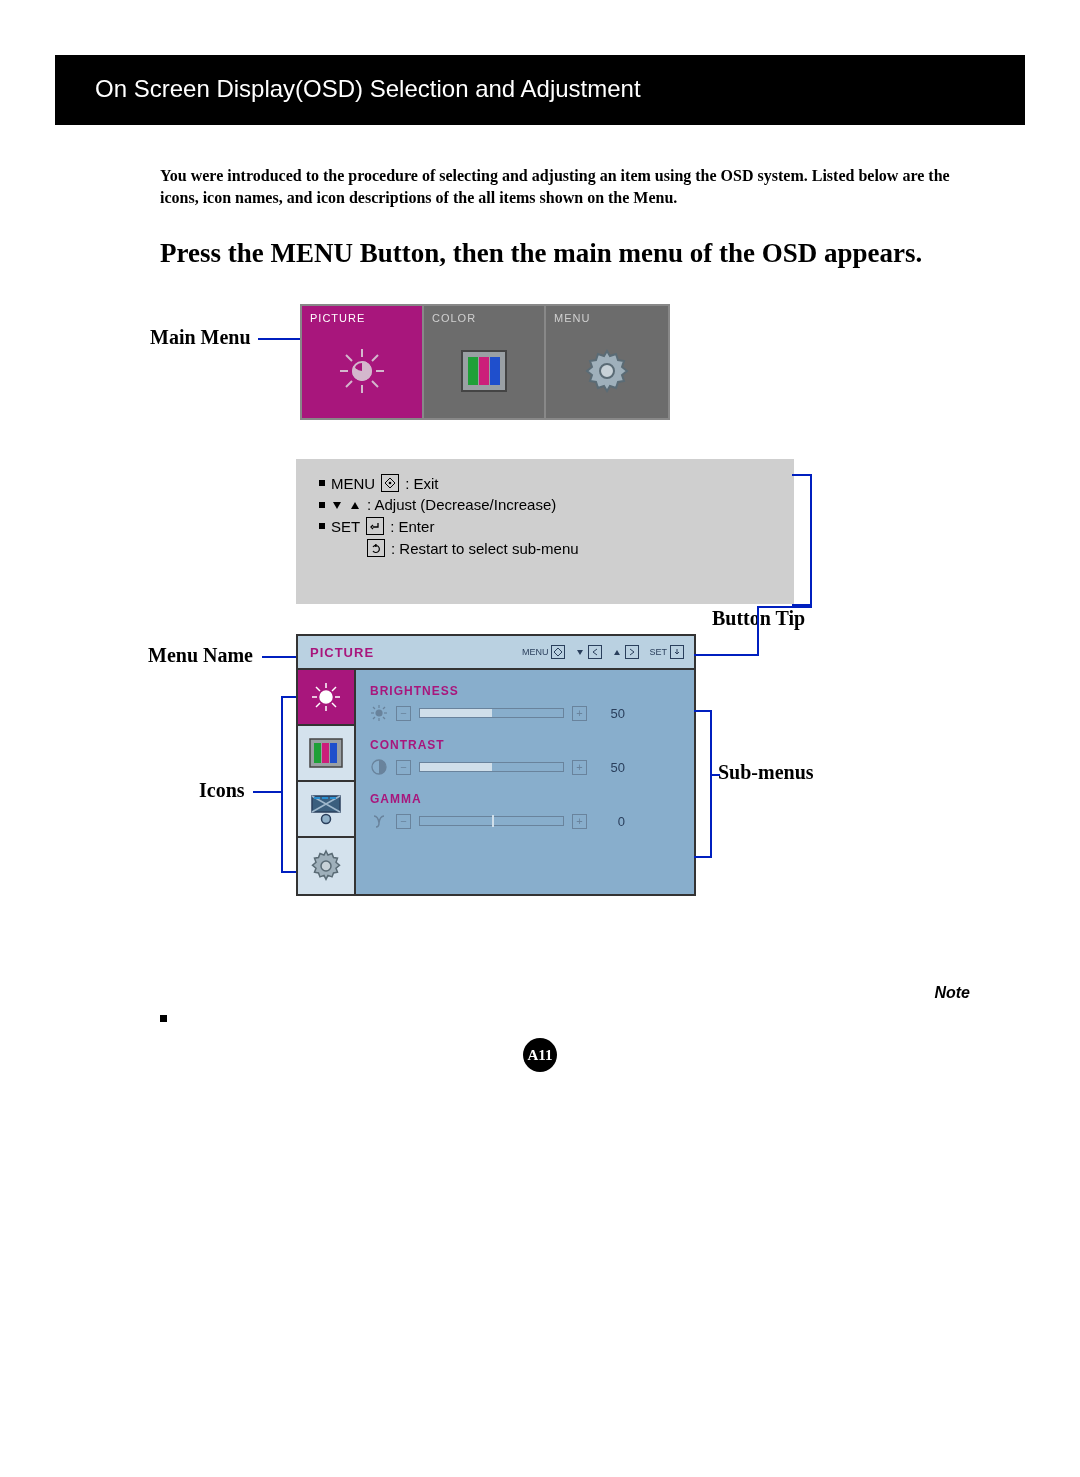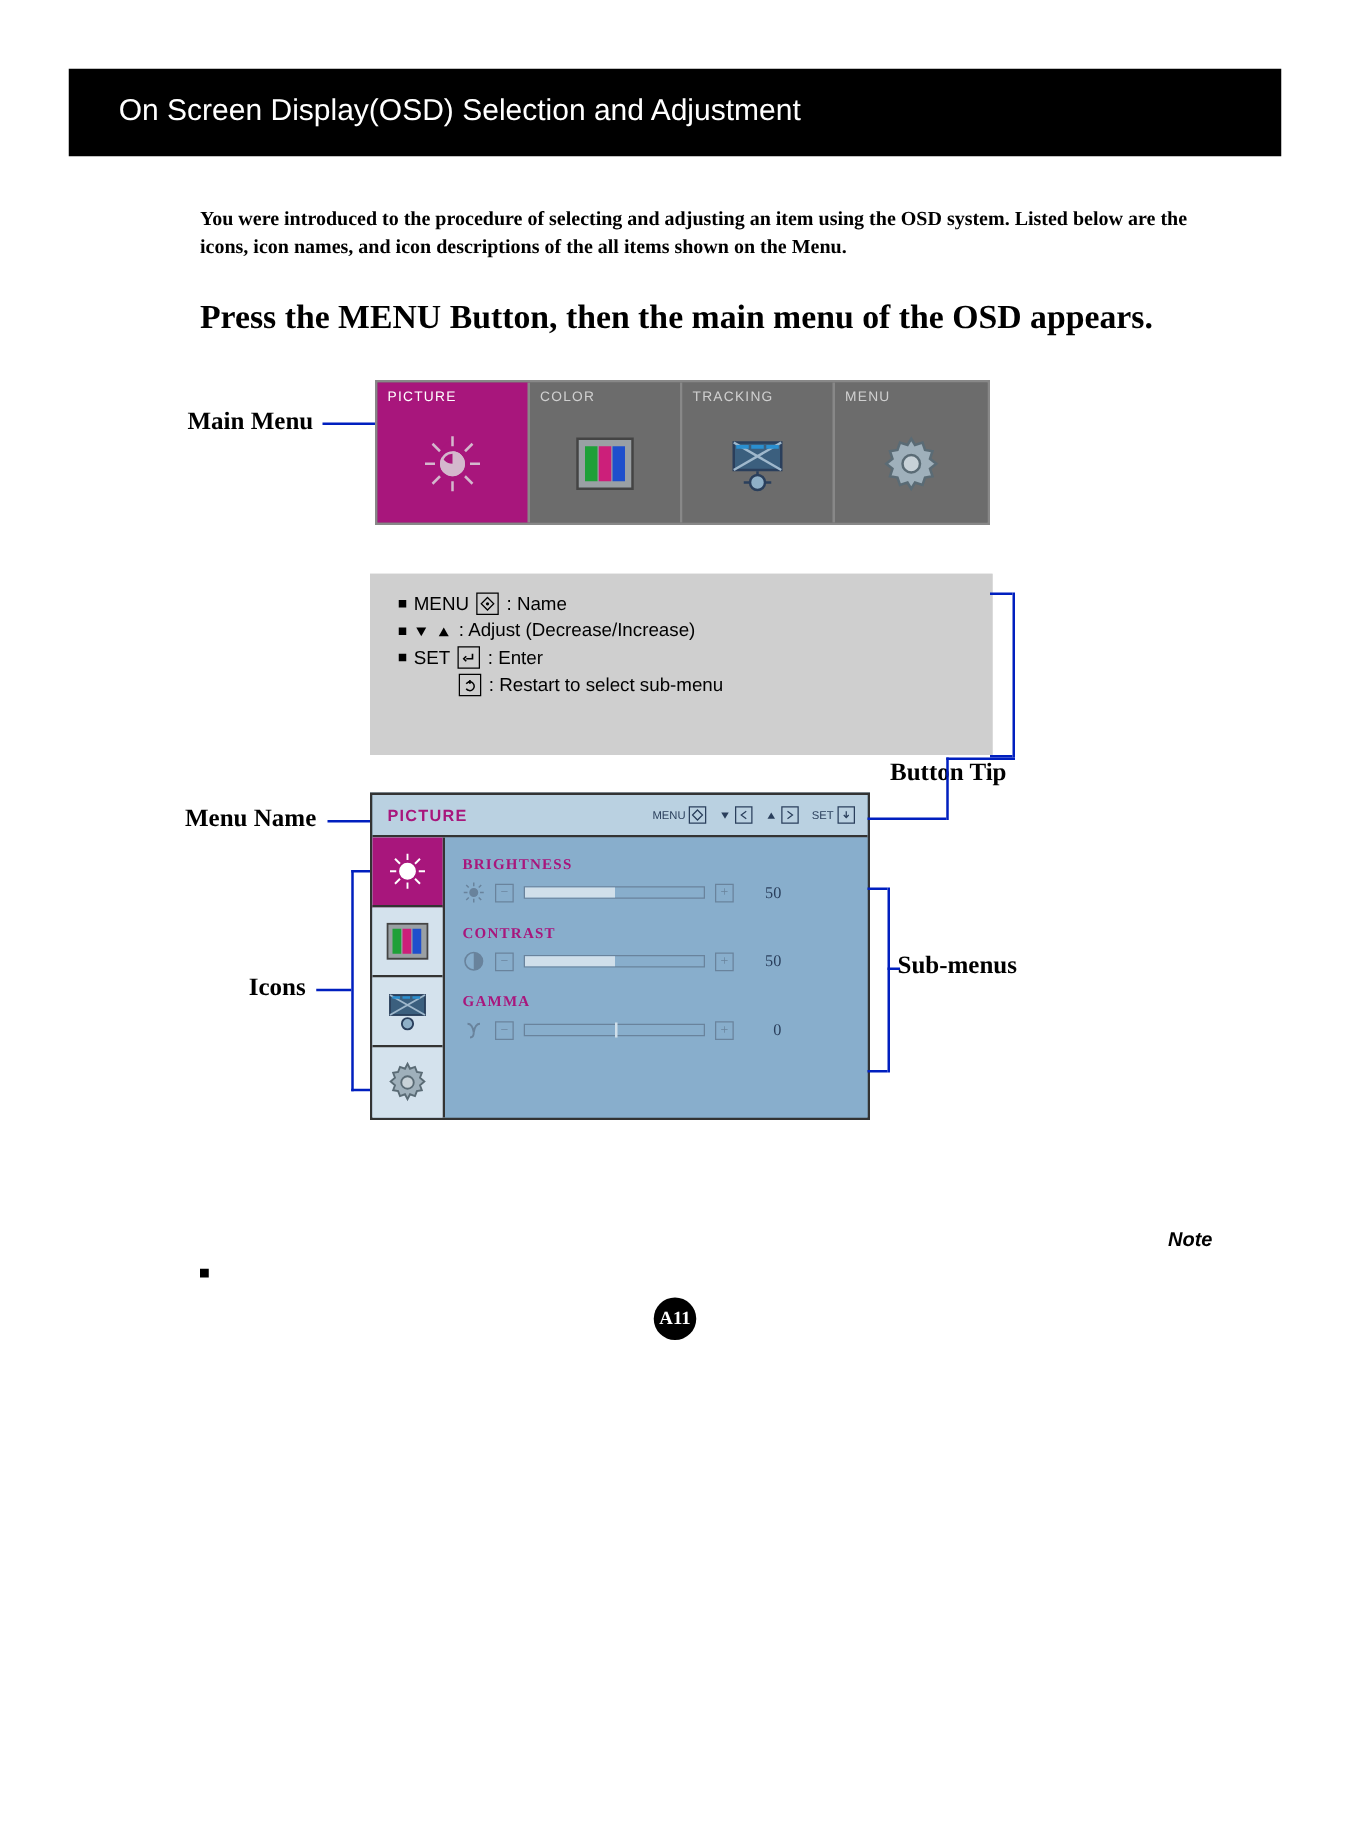--- a/index.html
+++ b/index.html
@@ -172,21 +172,21 @@
     display:flex;align-items:center;justify-content:center;
     background: #d4e2ed;
   }
   .side-cell.active { background: #a8167c; }
   .side-cell:last-child { border-bottom: none; }
 
   .osd-content {
     flex: 1;
     background: #88aecc;
     padding: 14px 12px 16px 14px;
-    font-family: Liberation Serif, serif;
+    font-family: Liberation Sans, sans-serif;
   }
   .setting {
     margin-bottom: 16px;
   }
   .setting-label {
     color: #a8167c;
     font-size: 12px;
     letter-spacing: 1px;
     font-weight: bold;
     margin-bottom: 6px;
@@ -336,36 +336,20 @@
         <div class="mm-icon-wrap">
           <svg width="48" height="44" viewBox="0 0 48 44">
               <rect x="2" y="2" width="44" height="40" fill="#9aa0a4" stroke="#444" stroke-width="2"></rect>
               <rect x="8" y="8" width="10" height="28" fill="#1fa038"></rect>
               <rect x="19" y="8" width="10" height="28" fill="#cc1f7a"></rect>
               <rect x="30" y="8" width="10" height="28" fill="#1f4fcc"></rect>
             </svg>
         </div>
       </div>
       <div class="mm-cell">
-        <div class="mm-title">TRACKING</div>
-        <div class="mm-icon-wrap">
-          <svg width="50" height="46" viewBox="0 0 50 46">
-              <rect x="6" y="6" width="38" height="22" fill="#3b5f7e" stroke="#2a3f5c" stroke-width="2"></rect>
-              <path d="M6 6 L44 28 M44 6 L6 28" stroke="#9fb8cc" stroke-width="2"></path>
-              <rect x="8" y="8" width="10" height="3" fill="#2a8fd0"></rect>
-              <rect x="20" y="8" width="10" height="3" fill="#2a8fd0"></rect>
-              <rect x="32" y="8" width="10" height="3" fill="#2a8fd0"></rect>
-              <g stroke="#2a3f5c" stroke-width="2" fill="#8fb0c8">
-                <circle cx="25" cy="38" r="6"></circle>
-                <path d="M19 38 h-5 M31 38 h5 M25 32 v-3 M25 44 v-0"></path>
-              </g>
-            </svg>
-        </div>
-      </div>
-      <div class="mm-cell">
         <div class="mm-title">MENU</div>
         <div class="mm-icon-wrap">
           <svg width="48" height="48" viewBox="0 0 48 48">
               <g fill="#9fb0bb" stroke="#5a6b75" stroke-width="2">
                 <path d="M24 4 l3 5 6-2 2 6 6 1 -2 6 5 4 -5 4 2 6 -6 1 -2 6 -6-2 -3 5 -3-5 -6 2 -2-6 -6-1 2-6 -5-4 5-4 -2-6 6-1 2-6 6 2 z"></path>
                 <circle cx="24" cy="24" r="7" fill="#c8d2d8"></circle>
               </g>
             </svg>
         </div>
       </div>
@@ -374,21 +358,21 @@
     <div class="tips-panel">
       <div class="tip-row">
         <span class="bullet"></span>
         <span>MENU</span>
         <span class="tip-key-box">
           <svg width="12" height="12" viewBox="0 0 12 12">
               <path d="M6 1 L11 6 L6 11 L1 6 Z" fill="none" stroke="#000" stroke-width="1"></path>
               <circle cx="6" cy="6" r="1.3" fill="#000"></circle>
             </svg>
         </span>
-        <span>: Name</span>
+        <span>: Exit</span>
       </div>
       <div class="tip-row">
         <span class="bullet"></span>
         <span>
             <svg width="12" height="12">
               <path d="M2 3 L10 3 L6 10 Z" fill="#000"></path>
             </svg>
           </span>
         <span>
             <svg width="12" height="12">

